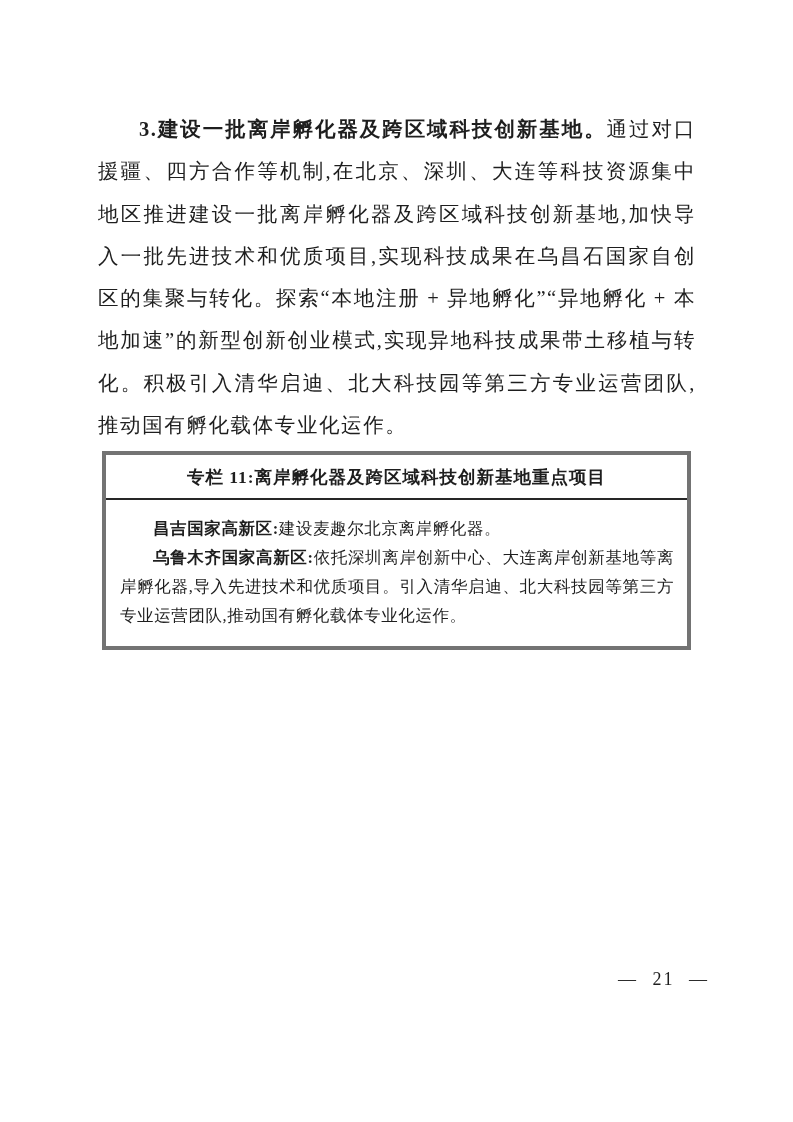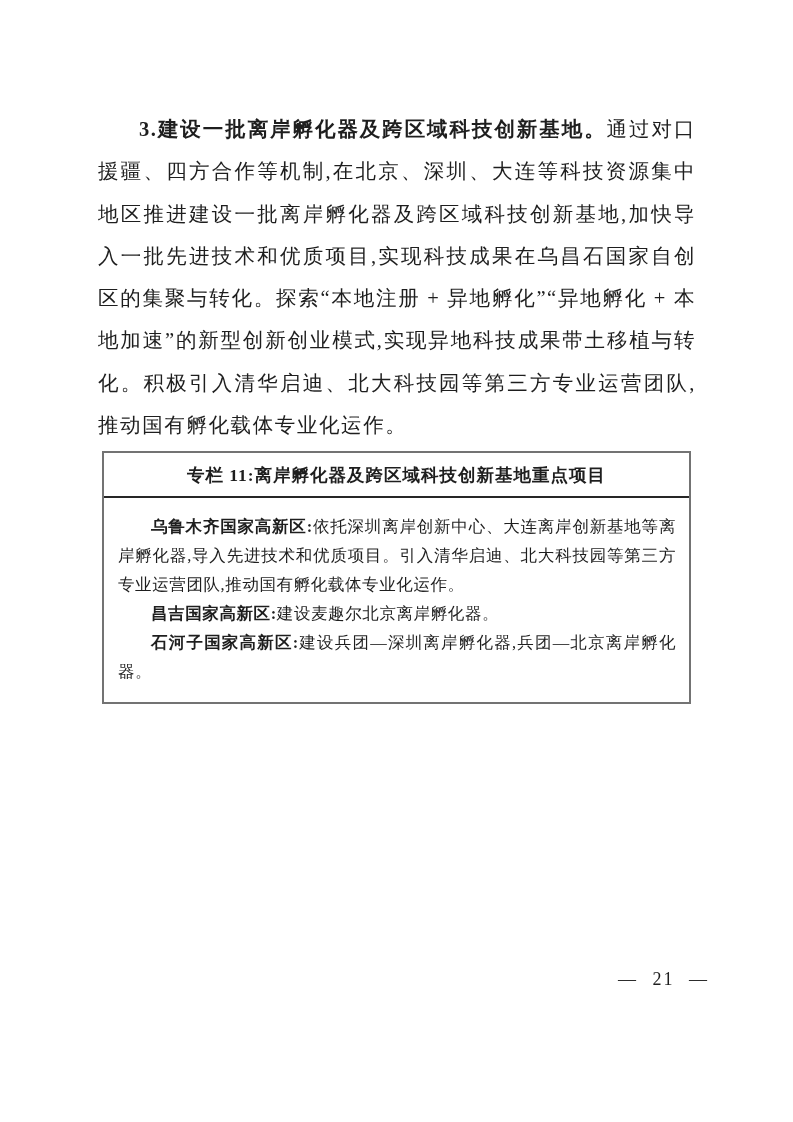--- a/index.html
+++ b/index.html
@@ -35,21 +35,21 @@
     word-break: break-all;
   }
   .para.tight {
     line-height: 39.6px;
   }
   .para .lead {
     font-weight: bold;
   }
   
   .column-box {
-    border: 2px solid #737373;
+    border: 4px solid #737373;
     margin: 5px 5px 28px 4px;
   }
   .column-box-title {
     margin: 0;
     padding: 10px 8px 9px 8px;
     border-bottom: 2px solid #262626;
     text-align: center;
     font-size: 17.5px;
     font-weight: bold;
     letter-spacing: 1px;
@@ -87,23 +87,22 @@
 
 <div class="page">
 
   <div class="text-col">
 
     <p class="para"><span class="lead">3.建设一批离岸孵化器及跨区域科技创新基地。</span><span>通过对口援疆、四方合作等机制,在北京、深圳、大连等科技资源集中地区推进建设一批离岸孵化器及跨区域科技创新基地,加快导入一批先进技术和优质项目,实现科技成果在乌昌石国家自创区的集聚与转化。探索“本地注册 + 异地孵化”“异地孵化 + 本地加速”的新型创新创业模式,实现异地科技成果带土移植与转化。积极引入清华启迪、北大科技园等第三方专业运营团队,推动国有孵化载体专业化运作。</span></p>
 
     <div class="column-box">
       <p class="column-box-title">专栏 11:离岸孵化器及跨区域科技创新基地重点项目</p>
       <div class="column-box-body">
+        <p><span class="item-label">昌吉国家高新区:</span><span>建设麦趣尔北京离岸孵化器。</span></p>
         <p><span class="item-label">乌鲁木齐国家高新区:</span><span>依托深圳离岸创新中心、大连离岸创新基地等离岸孵化器,导入先进技术和优质项目。引入清华启迪、北大科技园等第三方专业运营团队,推动国有孵化载体专业化运作。</span></p>
-        <p><span class="item-label">昌吉国家高新区:</span><span>建设麦趣尔北京离岸孵化器。</span></p>
-        <p><span class="item-label">石河子国家高新区:</span><span>建设兵团—深圳离岸孵化器,兵团—北京离岸孵化器。</span></p>
       </div>
     </div>
 
 
   </div>
 
   <div class="page-number">— 21 —</div>
 
 </div>
 

